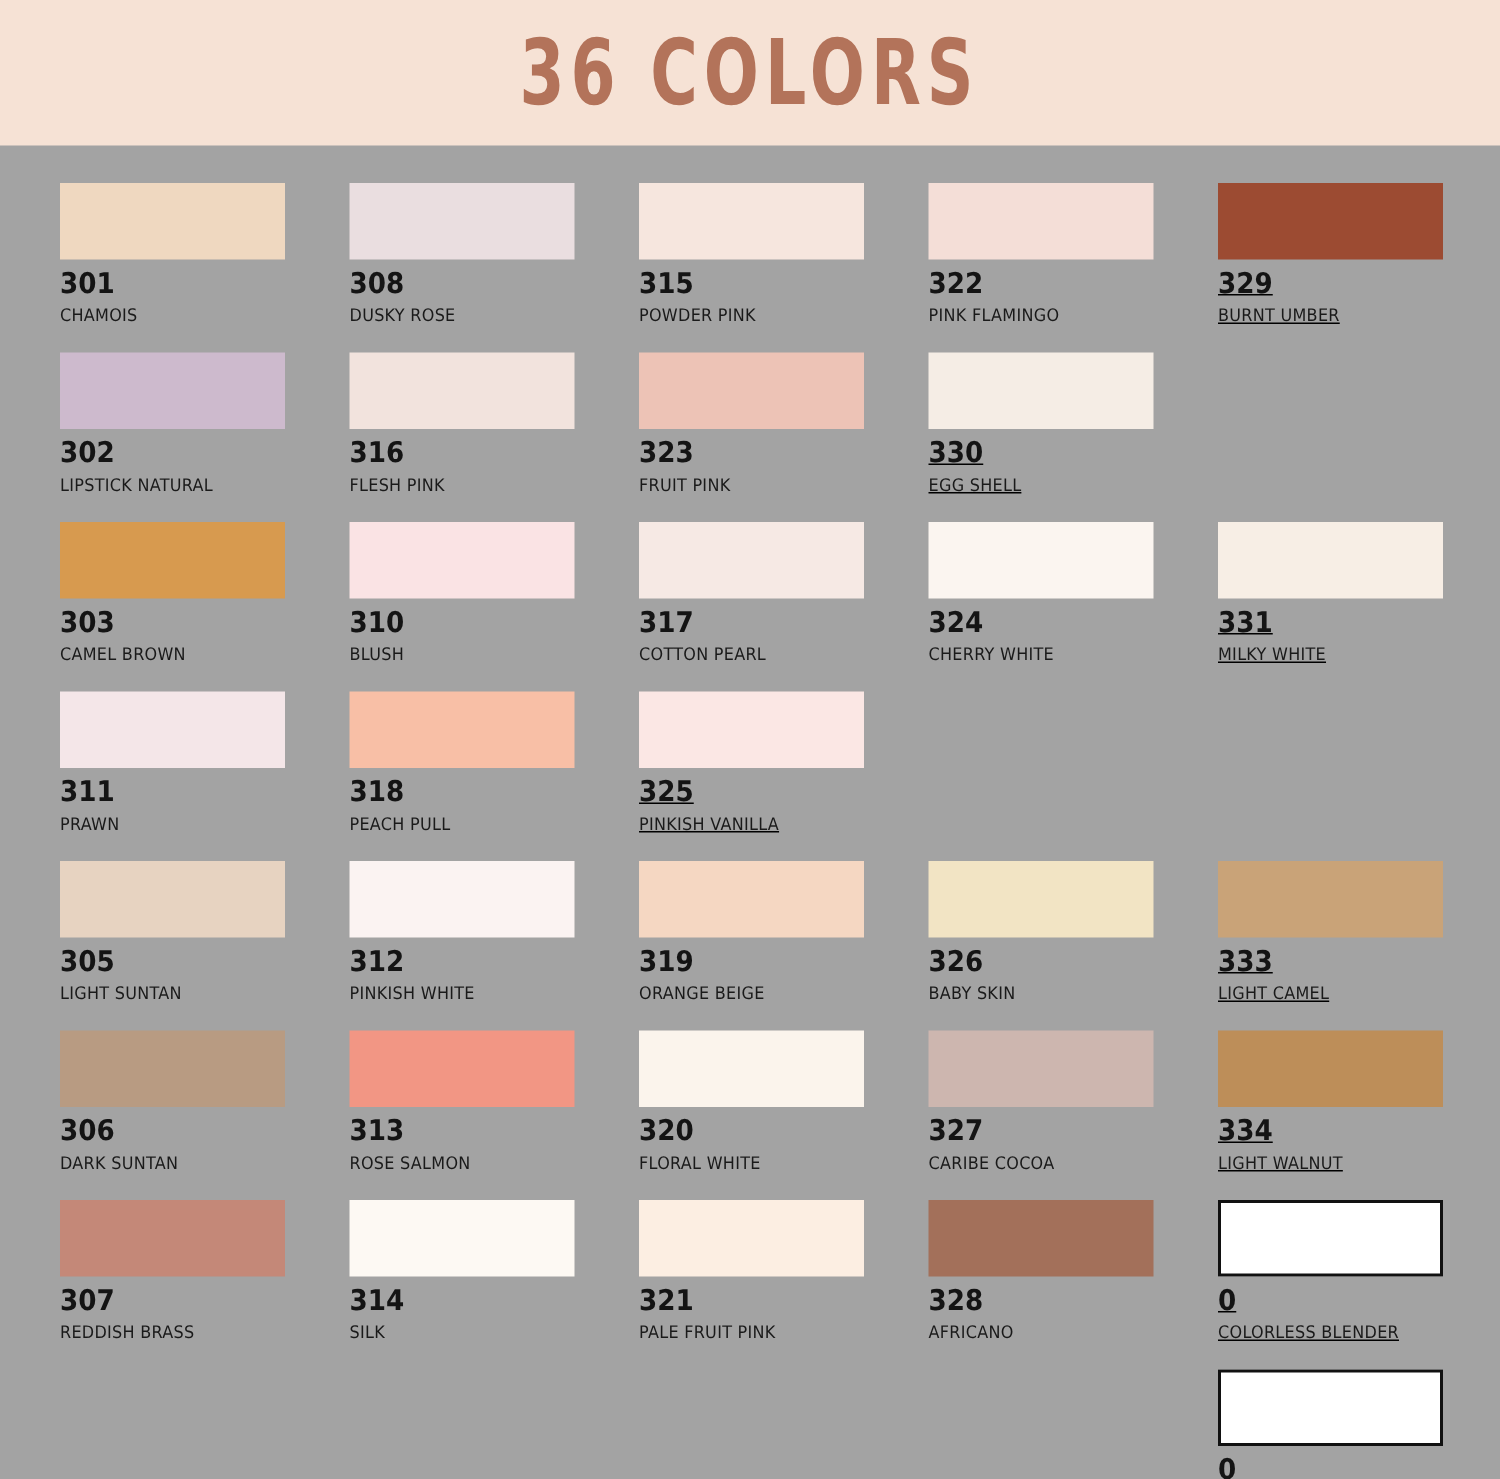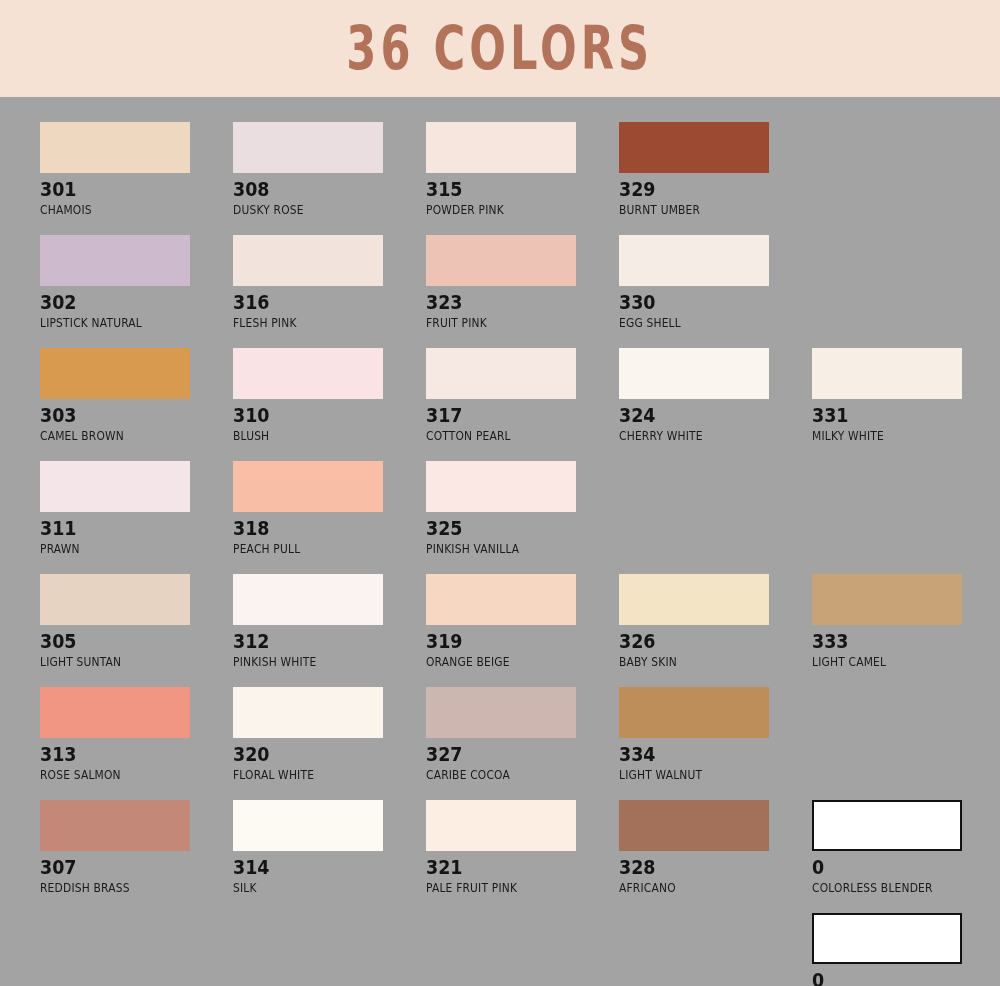--- a/index.html
+++ b/index.html
@@ -56,20 +56,21 @@
     display: flex;
     height: 113px;
   }
   .cell {
     width: 150px;
     margin-right: 43px;
     position: relative;
   }
   .cell:last-child {
     margin-right: 0;
+    text-decoration: underline;
   }
   .cell.empty-cell {
     visibility: hidden;
   }
   .swatch {
     width: 150px;
     height: 51px;
     box-sizing: border-box;
   }
   .swatch.bordered {
@@ -124,20 +125,25 @@
           <div class="swatch" title="DUSKY ROSE" style="background: rgb(234, 222, 224);"></div>
           <div class="swatch-code">308</div>
           <div class="swatch-name">DUSKY ROSE</div>
         </div>
         <div class="cell">
           <div class="swatch" title="POWDER PINK" style="background: rgb(246, 230, 222);"></div>
           <div class="swatch-code">315</div>
           <div class="swatch-name">POWDER PINK</div>
         </div>
         <div class="cell">
+          <div class="swatch" title="PINK FLAMINGO" style="background: rgb(244, 222, 215);"></div>
+          <div class="swatch-code">322</div>
+          <div class="swatch-name">PINK FLAMINGO</div>
+        </div>
+        <div class="cell">
           <div class="swatch" title="BURNT UMBER" style="background: rgb(156, 75, 50);"></div>
           <div class="swatch-code">329</div>
           <div class="swatch-name">BURNT UMBER</div>
         </div>
       </div>
       <div class="grid-row">
         <div class="cell">
           <div class="swatch" title="LIPSTICK NATURAL" style="background: rgb(205, 186, 205);"></div>
           <div class="swatch-code">302</div>
           <div class="swatch-name">LIPSTICK NATURAL</div>
@@ -223,20 +229,25 @@
           <div class="swatch-code">326</div>
           <div class="swatch-name">BABY SKIN</div>
         </div>
         <div class="cell">
           <div class="swatch" title="LIGHT CAMEL" style="background: rgb(201, 163, 120);"></div>
           <div class="swatch-code">333</div>
           <div class="swatch-name">LIGHT CAMEL</div>
         </div>
       </div>
       <div class="grid-row">
+        <div class="cell">
+          <div class="swatch" title="DARK SUNTAN" style="background: rgb(184, 155, 130);"></div>
+          <div class="swatch-code">306</div>
+          <div class="swatch-name">DARK SUNTAN</div>
+        </div>
         <div class="cell">
           <div class="swatch" title="ROSE SALMON" style="background: rgb(242, 150, 132);"></div>
           <div class="swatch-code">313</div>
           <div class="swatch-name">ROSE SALMON</div>
         </div>
         <div class="cell">
           <div class="swatch" title="FLORAL WHITE" style="background: rgb(251, 244, 236);"></div>
           <div class="swatch-code">320</div>
           <div class="swatch-name">FLORAL WHITE</div>
         </div>

